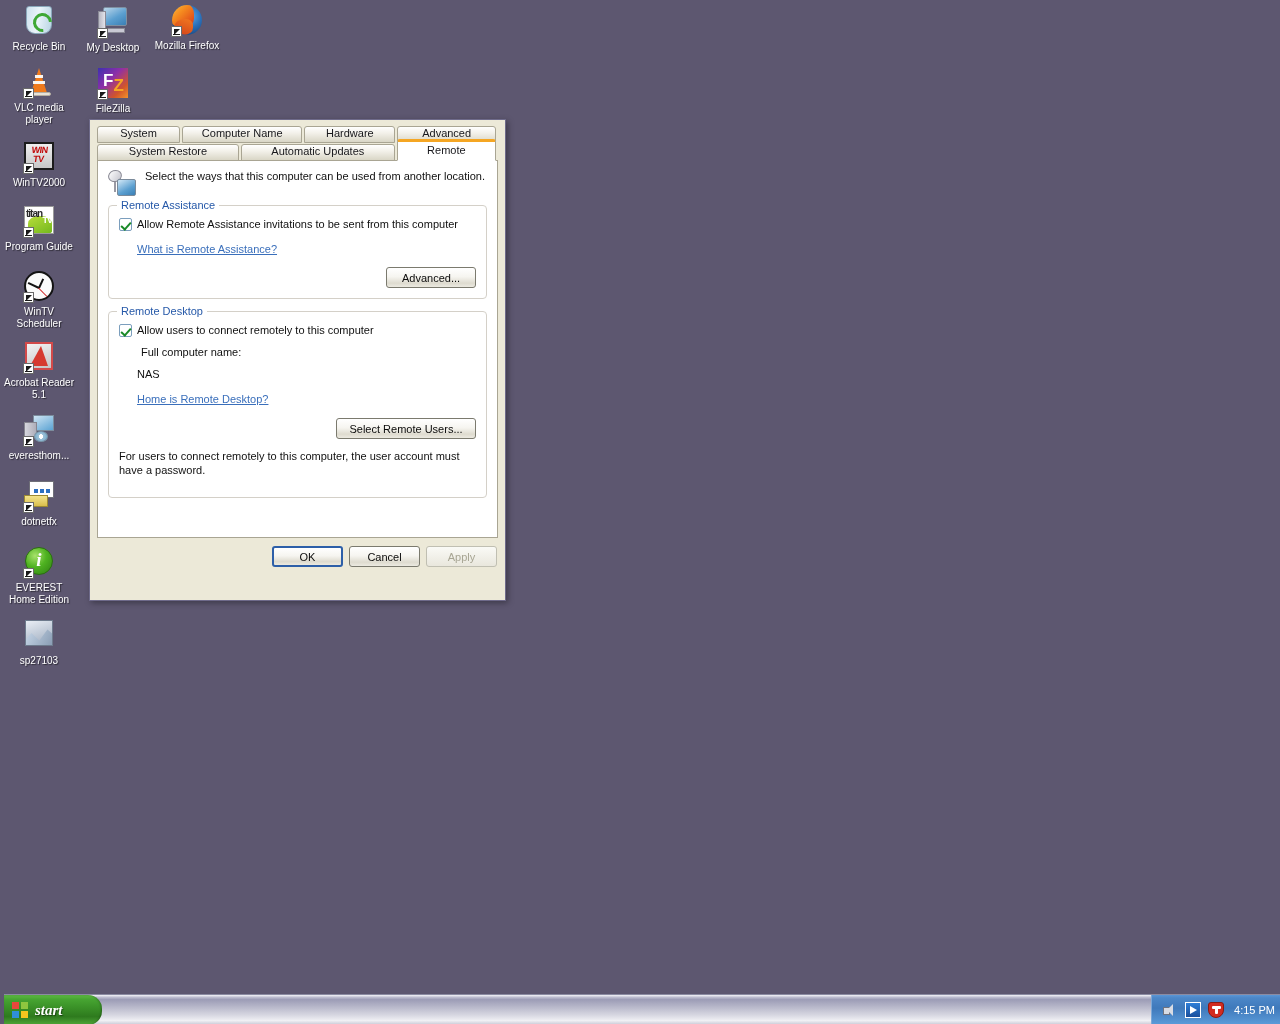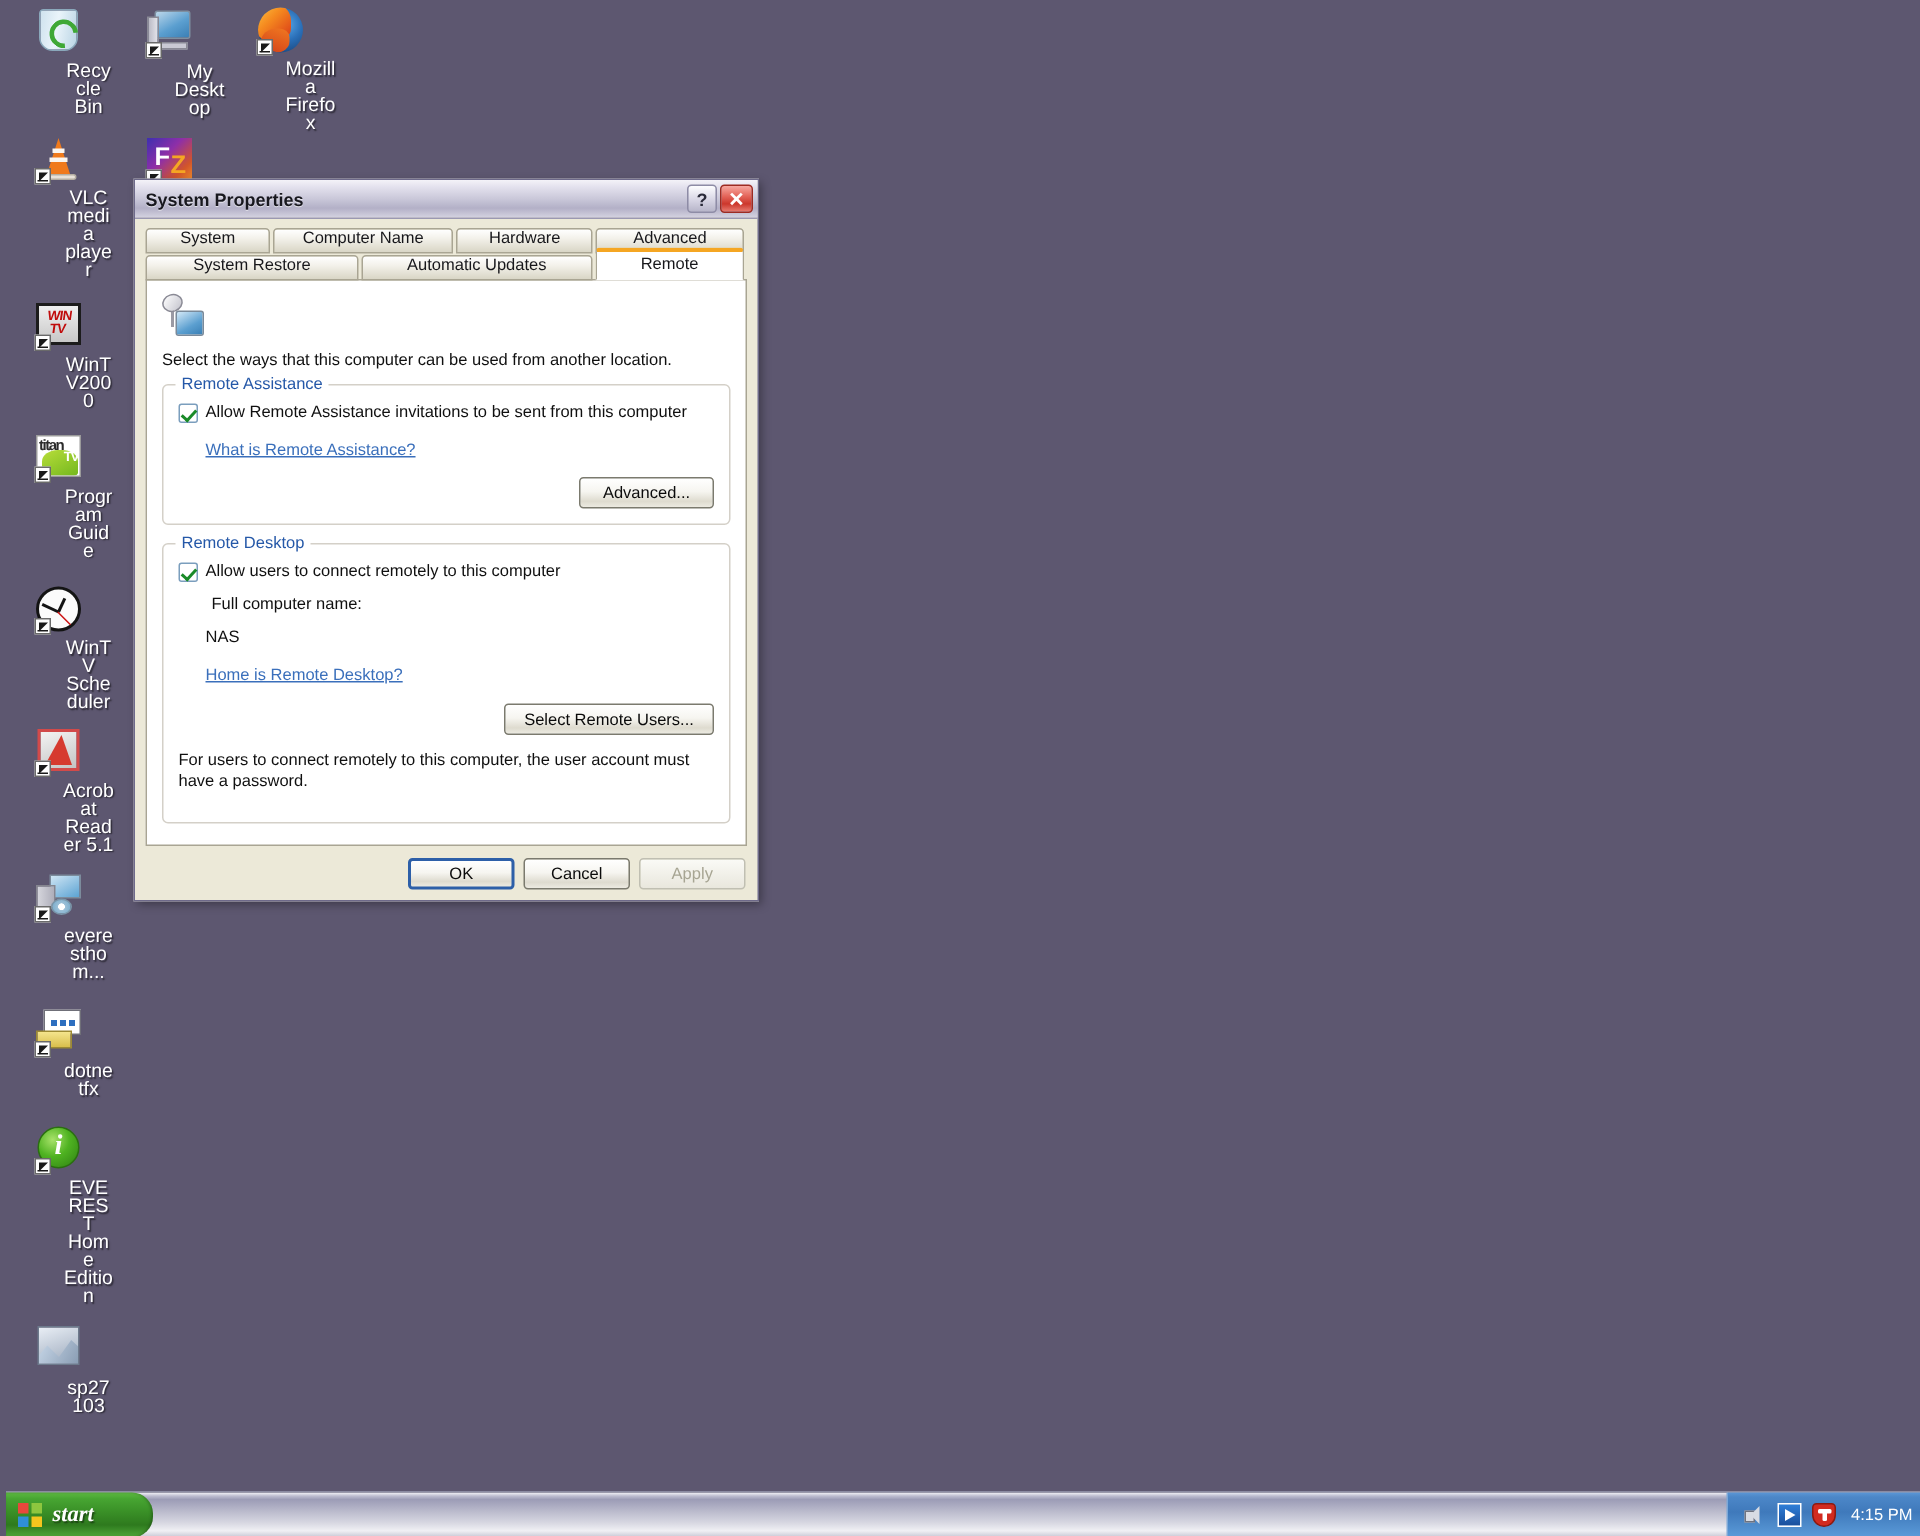--- a/index.html
+++ b/index.html
@@ -39,26 +39,25 @@
 
   .desk-icon .glyph {
     width: 32px;
     height: 32px;
     margin: 0 auto 3px auto;
     position: relative;
   }
 
   .desk-icon .lbl {
     color: #ffffff;
-    font-size: 13px;
+    font-size: 10px;
     line-height: 12px;
     text-shadow: 1px 1px 1px rgba(0,0,0,.55);
     word-wrap: break-word;
     font-family: "Liberation Sans", sans-serif;
-    margin-left: 40px;
   }
 
   
   .shortcut {
     position: absolute;
     left: 0; bottom: 0;
     width: 11px; height: 11px;
     background: #ffffff;
     border: 1px solid #6a6a6a;
   }
@@ -447,21 +446,20 @@
     height: 378px;
     margin-top: -1px;
     padding: 8px 10px;
     position: relative;
   }
 
   .intro {
     display: flex;
     gap: 9px;
     margin-bottom: 9px;
-    flex-direction: column;
   }
 
   .intro-icon {
     width: 28px; height: 26px;
     position: relative;
     flex: 0 0 28px;
     margin-top: 1px;
   }
   .intro-icon .mon {
     position: absolute; right: 0; bottom: 0;
@@ -849,25 +847,20 @@
         <span class="shortcut"></span>
       </div>
       <div class="lbl">Mozilla Firefox</div>
     </div>
   </div>
 
 </div>
 
 <div id="dialog">
 
-  <div class="title-bar">
-    <span class="title-text">System Properties</span>
-    <div class="tb-btn">?</div>
-    <div class="tb-btn tb-close">✕</div>
-  </div>
 
   <div class="dlg-body">
 
     <div class="tabrow">
       <div class="tab tab-t1-general">System</div>
       <div class="tab tab-t1-compname">Computer Name</div>
       <div class="tab tab-t1-hardware">Hardware</div>
       <div class="tab tab-t1-advanced">Advanced</div>
     </div>
 

